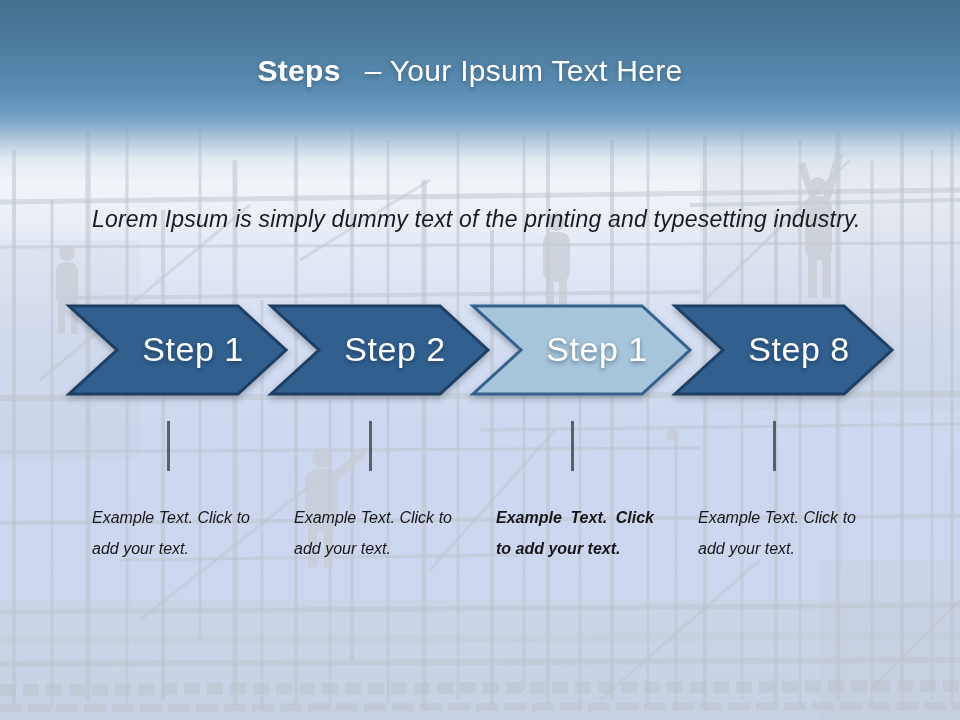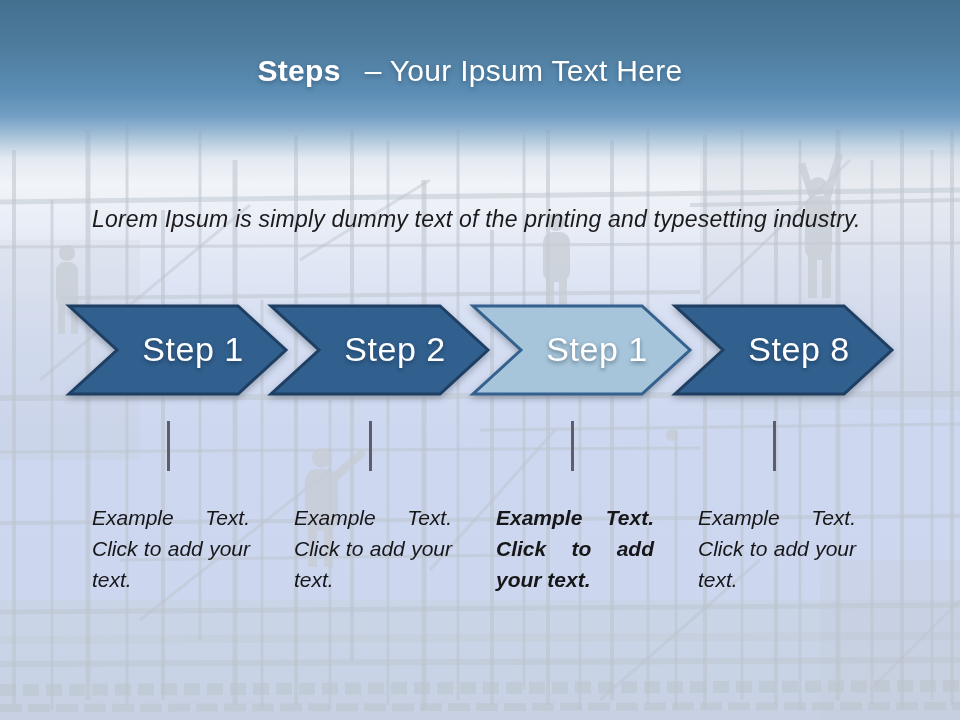--- a/index.html
+++ b/index.html
@@ -39,21 +39,21 @@
     display:flex;align-items:center;justify-content:center;
     color:#ffffff;font-size:34px;letter-spacing:.5px;
     text-shadow:0 2px 4px rgba(10,25,45,.45);
   }
   .connector{
     position:absolute;left:100px;top:117px;width:3px;height:50px;
     background:#50525b;opacity:.9;
   }
   .step-desc{
     position:absolute;left:25px;top:198px;width:158px;
-    font-style:italic;font-size:21px;line-height:31px;color:#17171a;
+    font-style:italic;font-size:16px;line-height:31px;color:#17171a;
     text-align:justify;
   }
   .step-desc.bold{font-weight:700;}
 </style>
 </head>
 <body>
 
 <div class="slide">
 
   <svg class="bg" width="960" height="720" viewBox="0 0 960 720" aria-hidden="true">

